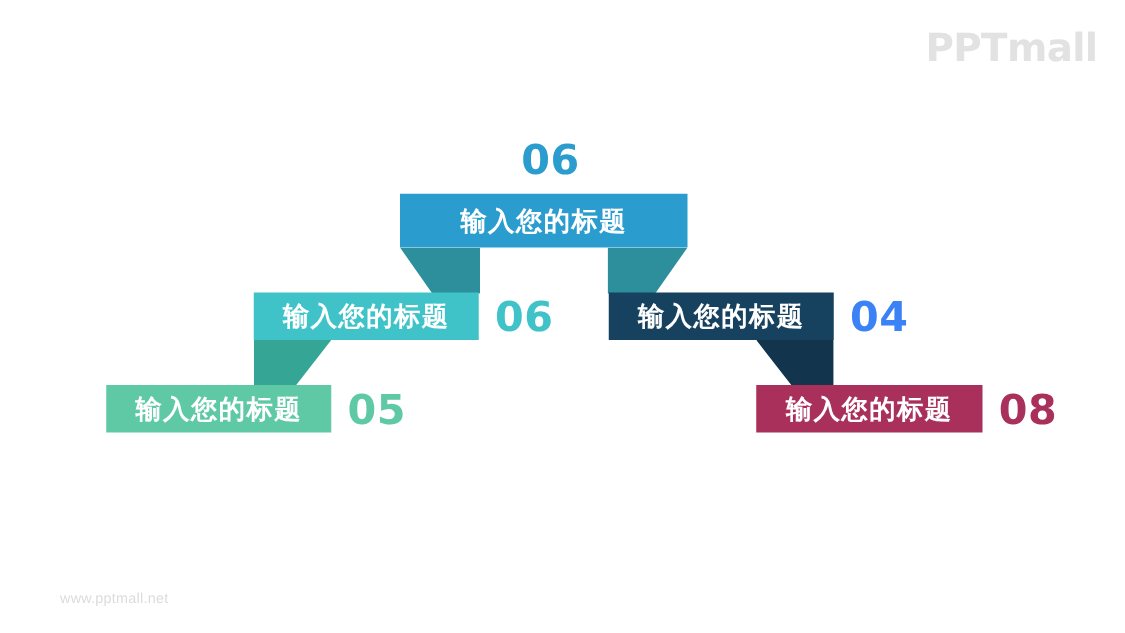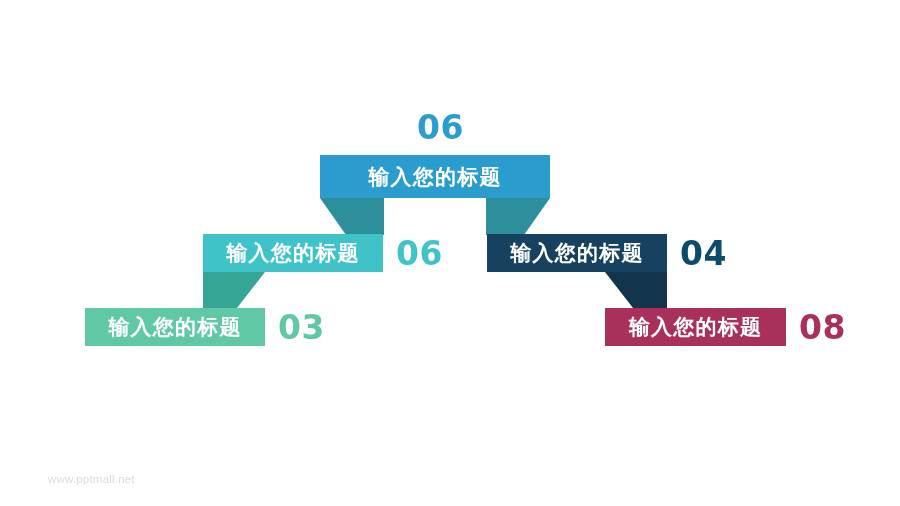--- a/index.html
+++ b/index.html
@@ -96,26 +96,27 @@
   #step-02 { left: 203px; top: 226px; width: 260px; height: 90px; }
   #step-03 { left: 320px; top: 108px; width: 260px; height: 120px; }
   #step-04 { left: 487px; top: 226px; width: 260px; height: 90px; }
   #step-05 { left: 605px; top: 300px; width: 260px; height: 60px; }
 </style>
 </head>
 <body>
 
 <div id="slide" style="background: rgb(255, 255, 255);">
 
+  <div class="brand-logo" style="color: rgb(226, 226, 226);">PPTmall</div>
 
   <div class="step" id="step-01">
     <div class="ribbon" id="ribbon-01" style="width: 180px; height: 38px; left: 0px; top: 8px; background: rgb(94, 201, 164);">
       <span class="ribbon-label">输入您的标题</span>
     </div>
-    <div class="step-number" id="number-01" style="left: 193px; top: 11px; color: rgb(94, 201, 164);">03</div>
+    <div class="step-number" id="number-01" style="left: 193px; top: 11px; color: rgb(94, 201, 164);">05</div>
   </div>
 
   <div class="step" id="step-02">
     <div class="tail" id="tail-02" style="left: 0px; top: 46px; width: 62px; height: 36px; background: rgb(53, 166, 150); clip-path: polygon(0px 0px, 62px 0px, 34px 36px, 0px 36px);"></div>
     <div class="ribbon" id="ribbon-02" style="width: 180px; height: 38px; left: 0px; top: 8px; background: rgb(63, 195, 200);">
       <span class="ribbon-label">输入您的标题</span>
     </div>
     <div class="step-number" id="number-02" style="left: 193px; top: 11px; color: rgb(63, 195, 200);">06</div>
   </div>
 
@@ -126,21 +127,21 @@
     <div class="ribbon" id="ribbon-03" style="width: 230px; height: 43px; left: 0px; top: 47px; background: rgb(42, 156, 206);">
       <span class="ribbon-label">输入您的标题</span>
     </div>
   </div>
 
   <div class="step" id="step-04">
     <div class="tail" id="tail-04" style="left: 118px; top: 46px; width: 62px; height: 36px; background: rgb(18, 52, 76); clip-path: polygon(0px 0px, 62px 0px, 62px 36px, 28px 36px);"></div>
     <div class="ribbon" id="ribbon-04" style="width: 180px; height: 38px; left: 0px; top: 8px; background: rgb(23, 66, 95);">
       <span class="ribbon-label">输入您的标题</span>
     </div>
-    <div class="step-number" id="number-04" style="left: 193px; top: 11px; color: #0c4a6e;">04</div>
+    <div class="step-number" id="number-04" style="left: 193px; top: 11px; color: #3b82f6;">04</div>
   </div>
 
   <div class="step" id="step-05">
     <div class="ribbon" id="ribbon-05" style="width: 181px; height: 38px; left: 0px; top: 8px; background: rgb(168, 48, 90);">
       <span class="ribbon-label">输入您的标题</span>
     </div>
     <div class="step-number" id="number-05" style="left: 194px; top: 11px; color: rgb(168, 48, 90);">08</div>
   </div>
 
   <div class="footer-url" style="color: rgb(220, 220, 220);">www.pptmall.net</div>

